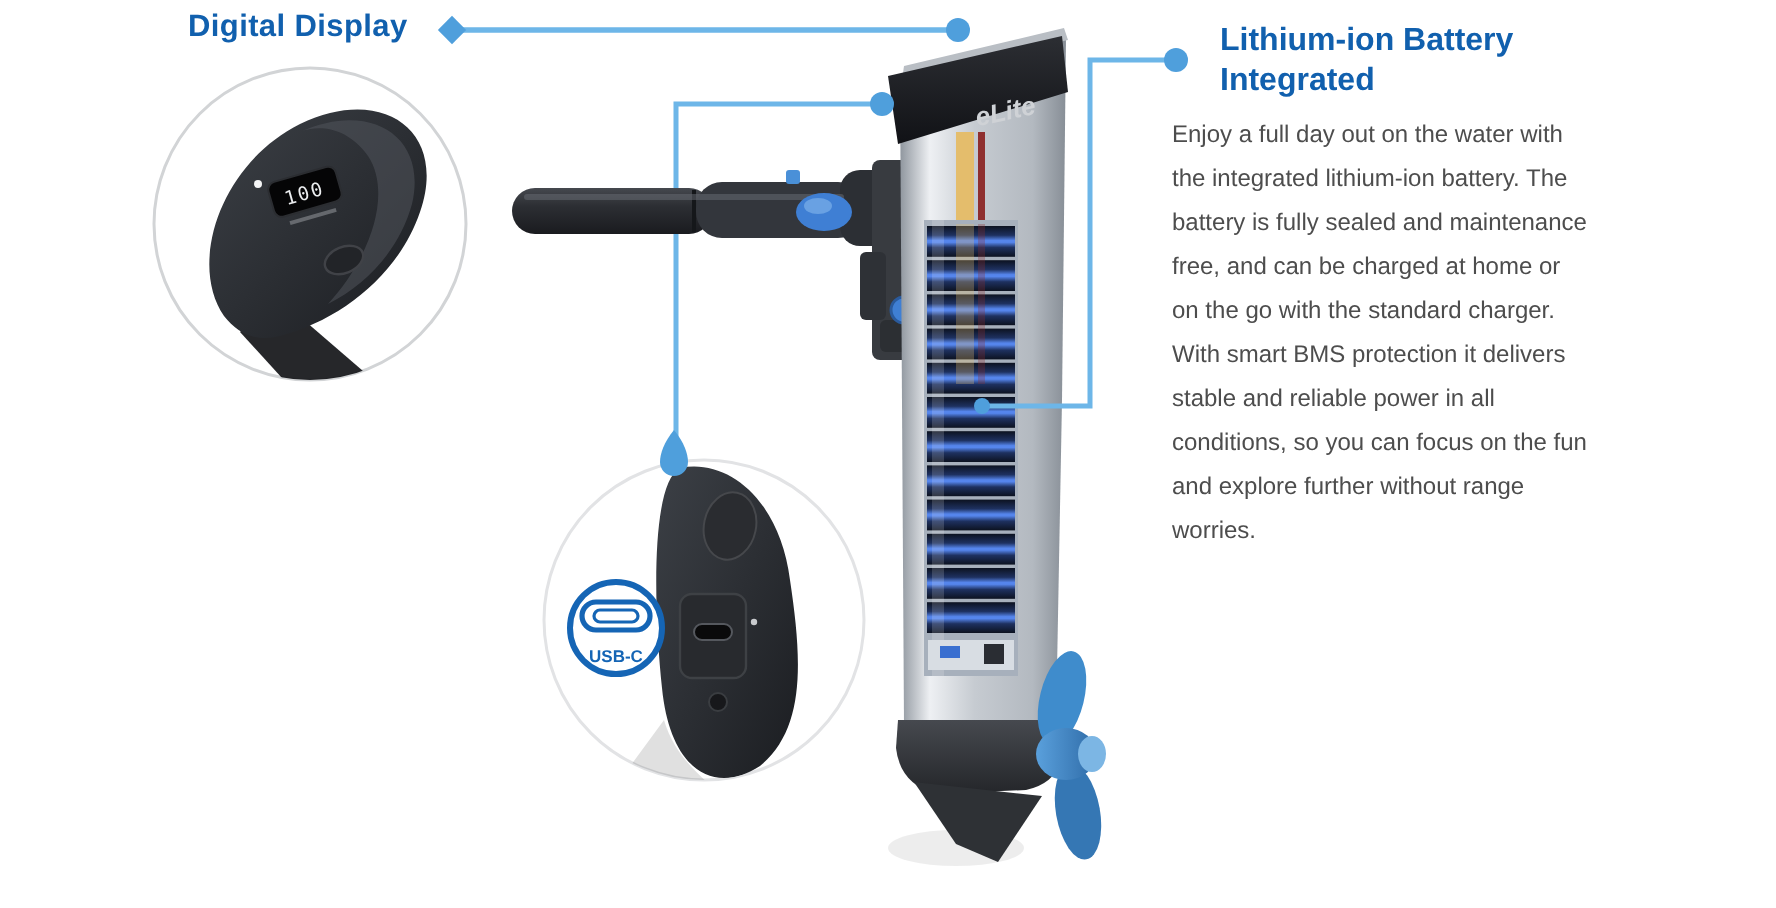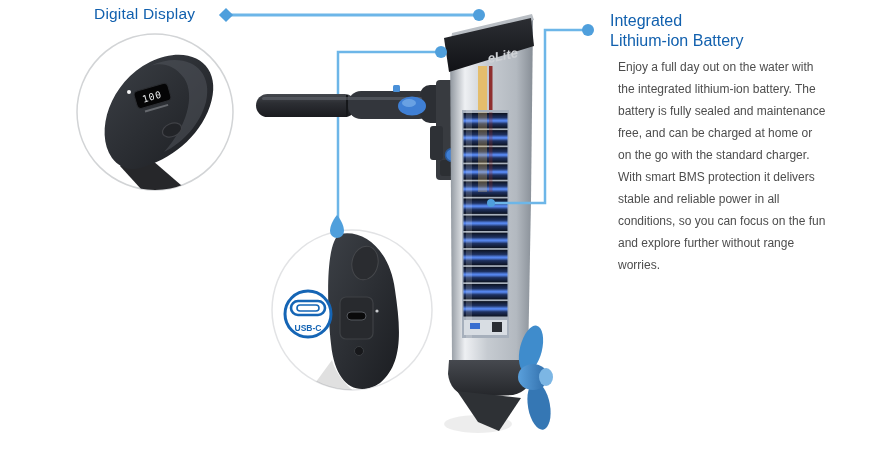--- a/index.html
+++ b/index.html
@@ -1,22 +1,22 @@
 <!DOCTYPE html>
 <html><head>
 <meta charset="utf-8">
 <style>
   html,body{margin:0;padding:0;background:#ffffff;}
   .stage{position:relative;width:888px;height:454px;background:#ffffff;overflow:hidden;
          font-family:"Liberation Sans",sans-serif;}
   .stage svg{position:absolute;left:0;top:0;}
-  .callout-head{position:absolute;font-weight:normal;color:#1160ae;}
+  .callout-head{position:absolute;font-weight:bold;color:#1160ae;}
   .dd-label{left:94px;top:5px;font-size:15.5px;letter-spacing:.2px;}
   .bat-title{left:610px;top:11px;font-size:16px;line-height:20px;}
-  .bat-desc{position:absolute;left:618px;top:56px;width:208px;font-size:12px;line-height:22px;
+  .bat-desc{position:absolute;left:586px;top:56px;width:208px;font-size:12px;line-height:22px;
             color:#4d4d4d;margin:0;text-align:left;}
   .usb-label{position:absolute;left:0;top:300px;width:258px;text-align:center;
              font-weight:bold;color:#1565b5;font-size:14.5px;line-height:17px;}
   .svg-brand{font-family:"Liberation Sans",sans-serif;font-weight:bold;font-style:italic;}
   .svg-digits{font-family:"DejaVu Sans Mono",monospace;letter-spacing:1px;}
   .svg-usbtxt{font-family:"Liberation Sans",sans-serif;font-weight:bold;}
 </style>
 </head>
 <body>
 
@@ -178,19 +178,19 @@
       <circle cx="308" cy="314" r="23" fill="#ffffff" stroke="#1565b5" stroke-width="3"></circle>
       <rect x="291" y="301" width="34" height="14" rx="7" fill="#ffffff" stroke="#1565b5" stroke-width="2.6"></rect>
       <rect x="297" y="305" width="22" height="6" rx="3" fill="none" stroke="#1565b5" stroke-width="1.6"></rect>
       <text class="svg-usbtxt" x="308" y="331" font-size="8.5" fill="#1565b5" text-anchor="middle">USB-C</text>
     </g>
   </svg>
 
   <div class="callout-head dd-label">Digital Display</div>
 
   <div class="callout-head bat-title">
+    <div>Lithium-ion Battery</div>
     <div>Integrated</div>
-    <div>Lithium-ion Battery</div>
   </div>
 
   <p class="bat-desc">Enjoy a full day out on the water with the integrated lithium-ion battery. The battery is fully sealed and maintenance free, and can be charged at home or on the go with the standard charger. With smart BMS protection it delivers stable and reliable power in all conditions, so you can focus on the fun and explore further without range worries.</p>
 
 </div>
 
 </body></html>

